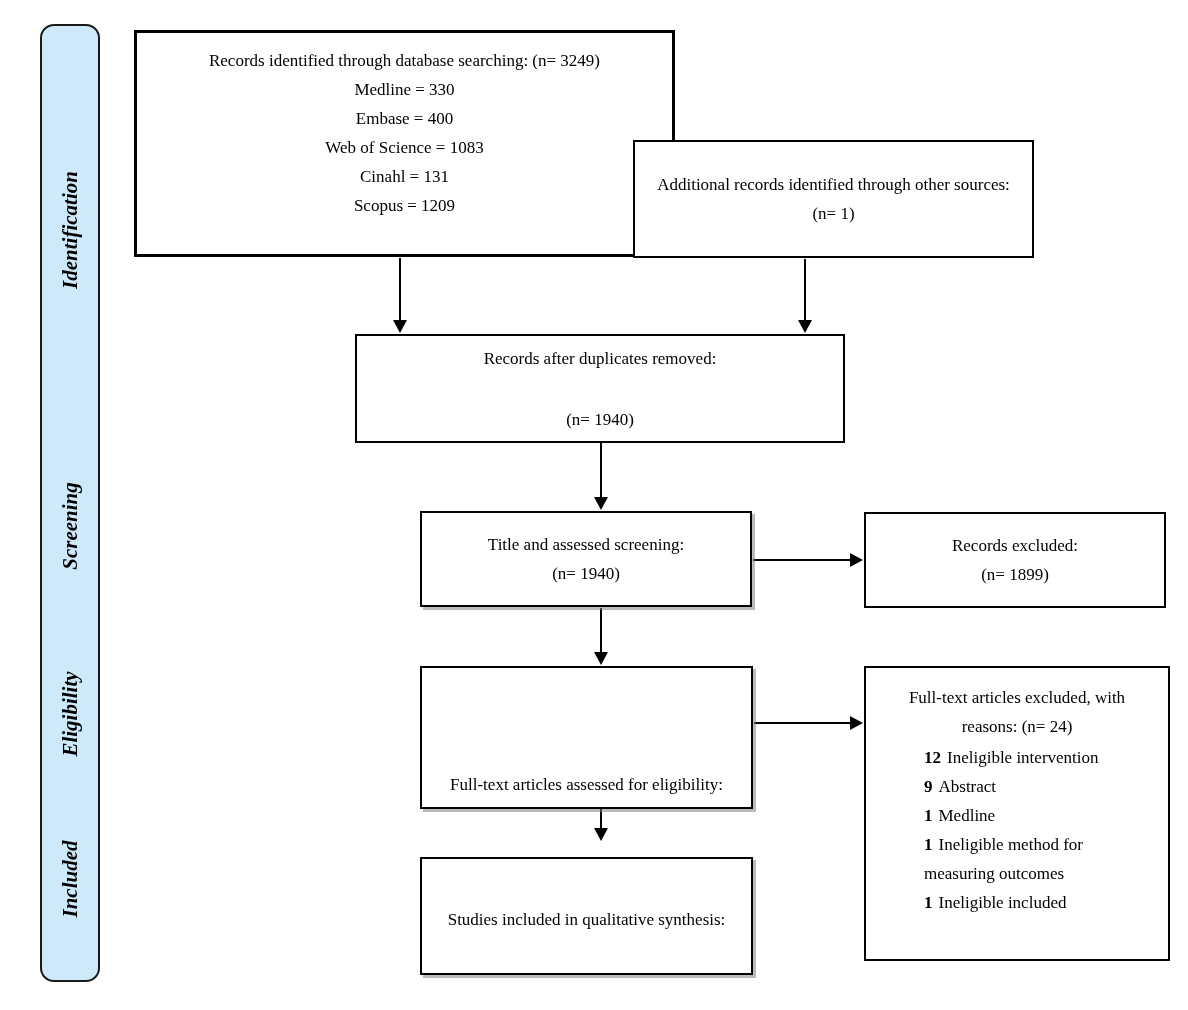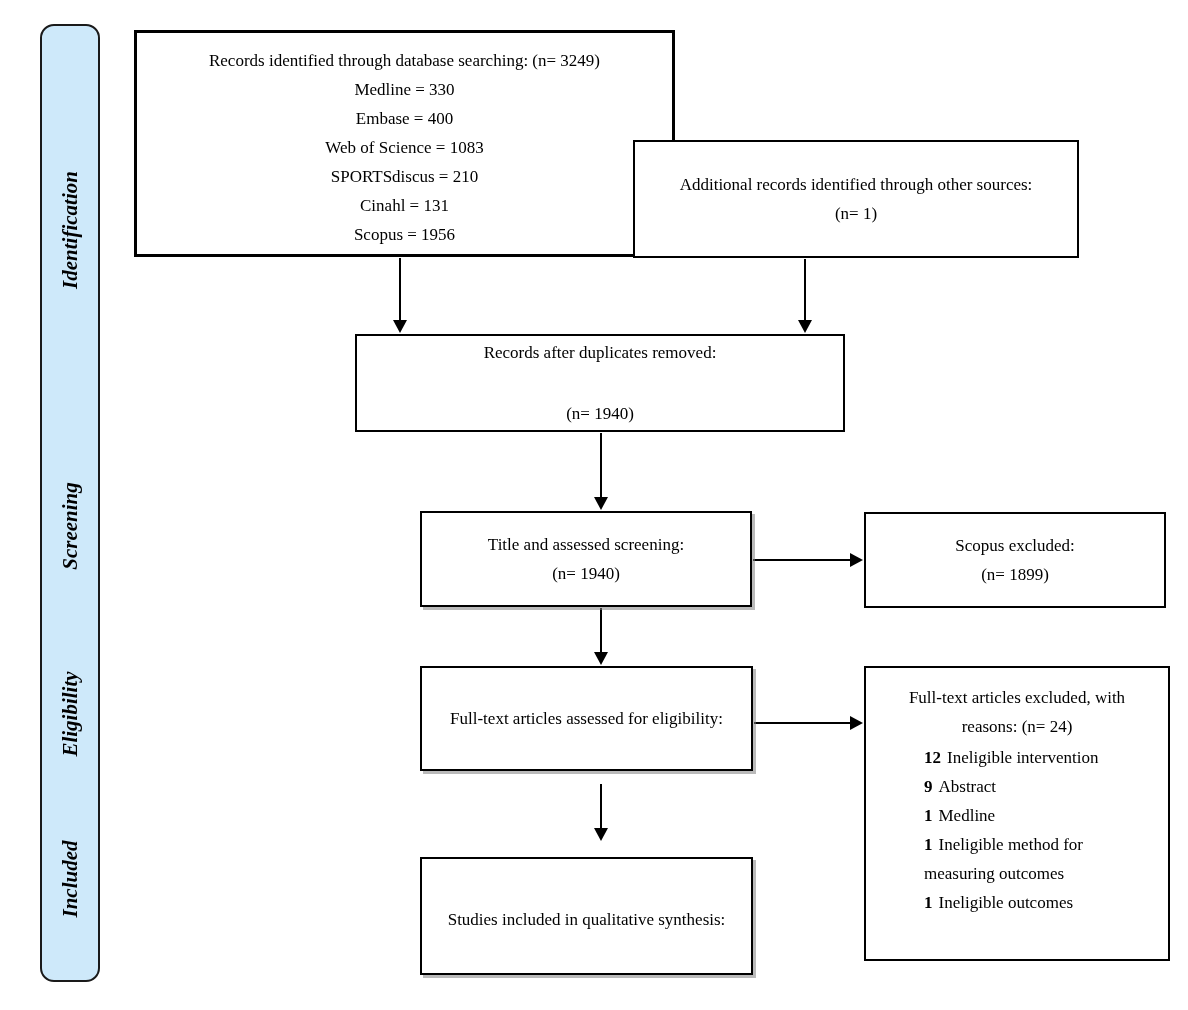--- a/index.html
+++ b/index.html
@@ -26,25 +26,25 @@
   
   .fbox{
     position:absolute;box-sizing:border-box;
     background:#ffffff;border:2px solid #000;
     font-size:17px;line-height:29px;text-align:center;
     display:flex;flex-direction:column;justify-content:center;
     overflow:hidden;
   }
   .fbox.shadow{box-shadow:3px 3px 0 rgba(130,130,130,0.55);}
   #box-identified{left:134px;top:30px;width:541px;height:227px;border-width:3px;justify-content:flex-start;padding-top:13px;}
-  #box-additional{left:633px;top:140px;width:446px;height:118px;padding:0 20px;}
-  #box-duplicates{left:355px;top:334px;width:490px;height:98px;gap:32px;}
+  #box-additional{left:633px;top:140px;width:401px;height:118px;padding:0 20px;}
+  #box-duplicates{left:355px;top:334px;width:490px;height:109px;gap:32px;}
   #box-screening{left:420px;top:511px;width:332px;height:96px;}
   #box-excluded{left:864px;top:512px;width:302px;height:96px;}
-  #box-fulltext{left:420px;top:666px;width:333px;height:105px;padding:8px 20px;}
+  #box-fulltext{left:420px;top:666px;width:333px;height:143px;padding:8px 20px;justify-content:flex-end;}
   #box-ft-excluded{left:864px;top:666px;width:306px;height:295px;justify-content:flex-start;padding:15px 14px 0 14px;}
   #box-included{left:420px;top:843px;width:333px;height:118px;padding:6px 20px 0 20px;margin-top:14px;}
   .reasons{text-align:left;margin-top:2px;}
   .reason-line{line-height:29px;margin-left:44px;}
   .reason-count{font-weight:bold;margin-right:6px;}
   
   #arrows{position:absolute;left:0;top:0;width:1188px;height:1010px;pointer-events:none;}
   #arrows line{stroke:#000;stroke-width:2;}
   #arrows polygon{fill:#000;}
 </style>
@@ -89,57 +89,56 @@
       <line x1="601" y1="784" x2="601" y2="829"></line>
       <polygon points="594,828 608,828 601,841"></polygon>
     </g>
   </svg>
 
   <div class="fbox" id="box-identified">
     <div>Records identified through database searching: (n= 3249)</div>
     <div>Medline = 330</div>
     <div>Embase = 400</div>
     <div>Web of Science = 1083</div>
-    <div>SPORTSdiscus = 210</div>
     <div>Cinahl = 131</div>
-    <div>Scopus = 1956</div>
+    <div>Scopus = 1209</div>
   </div>
 
   <div class="fbox" id="box-additional">
     <div>Additional records identified through other sources:</div>
     <div>(n= 1)</div>
   </div>
 
   <div class="fbox" id="box-duplicates">
     <div>Records after duplicates removed:</div>
     <div>(n= 1940)</div>
   </div>
 
   <div class="fbox shadow" id="box-screening">
     <div>Title and assessed screening:</div>
     <div>(n= 1940)</div>
   </div>
 
   <div class="fbox" id="box-excluded">
-    <div>Scopus excluded:</div>
+    <div>Records excluded:</div>
     <div>(n= 1899)</div>
   </div>
 
   <div class="fbox shadow" id="box-fulltext">
     <div>Full-text articles assessed for eligibility:</div>
   </div>
 
   <div class="fbox" id="box-ft-excluded">
     <div>Full-text articles excluded, with reasons: (n= 24)</div>
     <div class="reasons">
       <div class="reason-line"><span class="reason-count">12</span><span>Ineligible intervention</span></div>
       <div class="reason-line"><span class="reason-count">9</span><span>Abstract</span></div>
       <div class="reason-line"><span class="reason-count">1</span><span>Medline</span></div>
       <div class="reason-line"><span class="reason-count">1</span><span>Ineligible method for measuring outcomes</span></div>
-      <div class="reason-line"><span class="reason-count">1</span><span>Ineligible outcomes</span></div>
+      <div class="reason-line"><span class="reason-count">1</span><span>Ineligible included</span></div>
     </div>
   </div>
 
   <div class="fbox shadow" id="box-included">
     <div>Studies included in qualitative synthesis:</div>
   </div>
 
 </div>
 
 </body></html>

